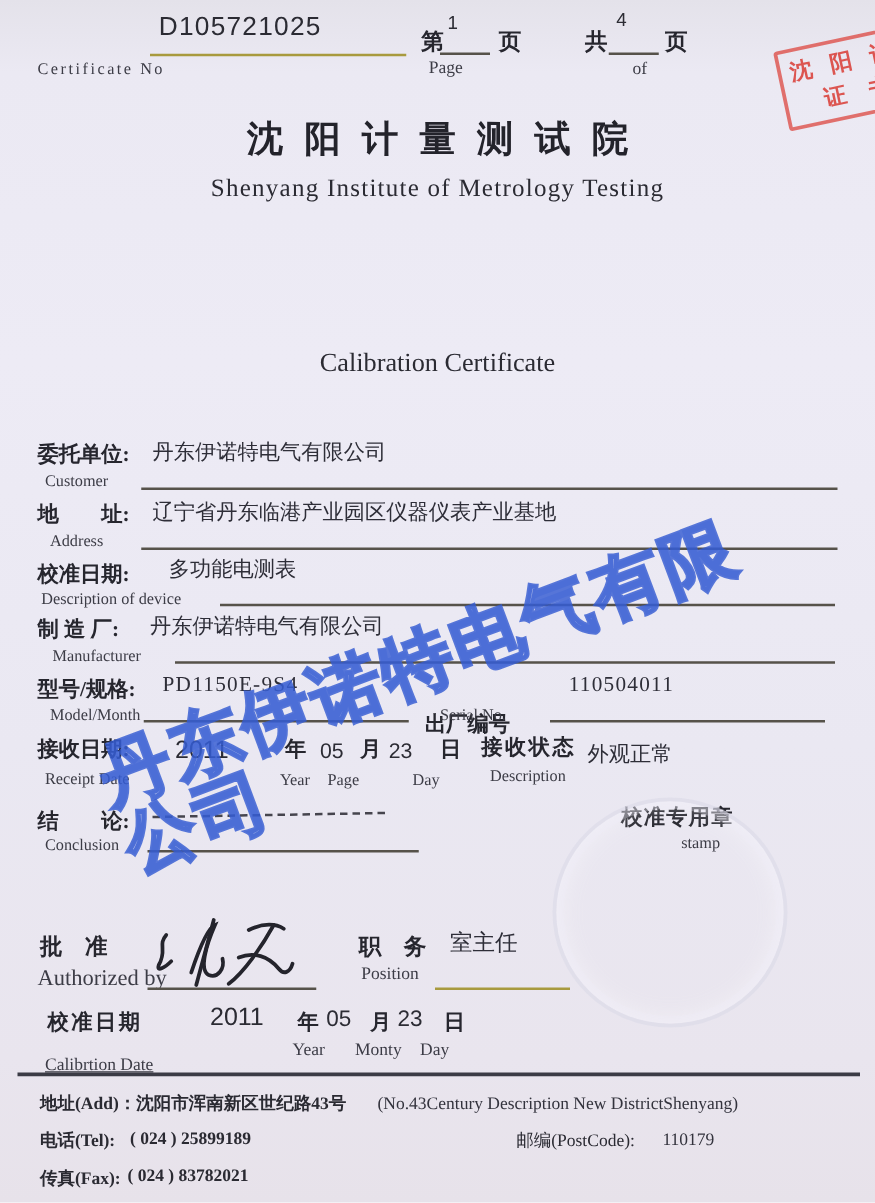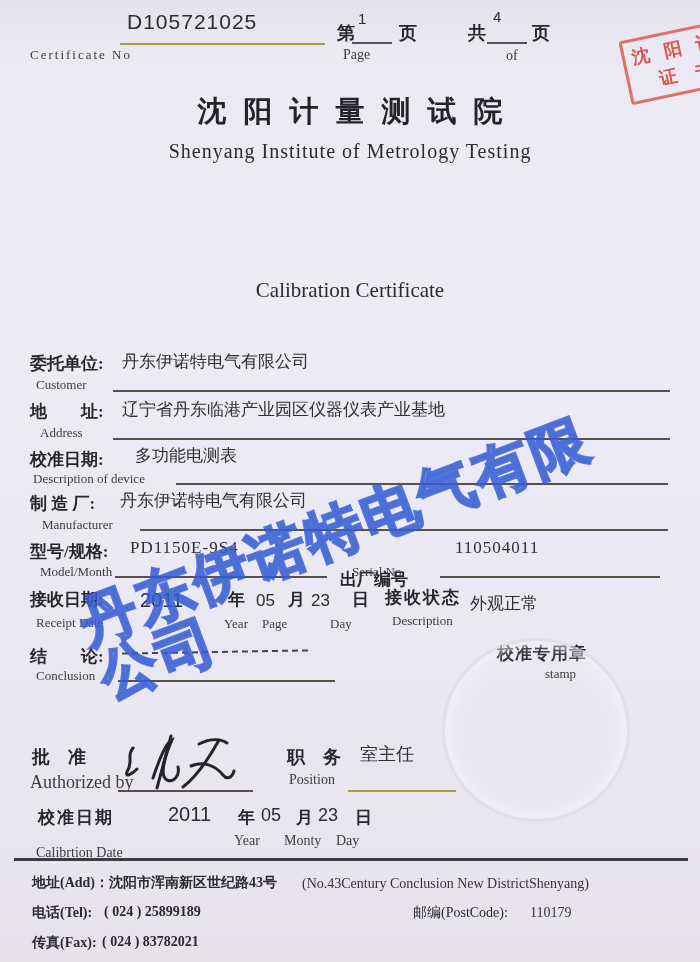--- a/index.html
+++ b/index.html
@@ -160,21 +160,21 @@
   <span class="abs num" style="left:318px; top:805px; font-size:18px;">23</span>
   <span class="abs zh" style="left:355px; top:806px;">日</span>
   <span class="abs en" style="left:234px; top:833px; font-size:14px;">Year</span>
   <span class="abs en" style="left:284px; top:833px; font-size:14px;">Monty</span>
   <span class="abs en" style="left:336px; top:833px; font-size:14px;">Day</span>
 
   <div class="watermark">丹东伊诺特电气有限公司</div>
 
   <div class="footer-sep"></div>
   <span class="abs f-zh" style="left:32px; top:874px;">地址(Add)：沈阳市浑南新区世纪路43号</span>
-  <span class="abs f-en" style="left:302px; top:876px;">(No.43Century Conclusion New DistrictShenyang)</span>
+  <span class="abs f-en" style="left:302px; top:876px;">(No.43Century Description New DistrictShenyang)</span>
   <span class="abs f-zh" style="left:32px; top:904px;">电话(Tel):</span>
   <span class="abs f-zh" style="left:104px; top:904px;">( 024 ) 25899189</span>
   <span class="abs f-zh" style="left:413px; top:904px; font-weight:400;">邮编(PostCode):</span>
   <span class="abs f-en" style="left:530px; top:905px;">110179</span>
   <span class="abs f-zh" style="left:32px; top:934px;">传真(Fax):</span>
   <span class="abs f-zh" style="left:102px; top:934px;">( 024 ) 83782021</span>
 
 </div>
 
 </body></html>

